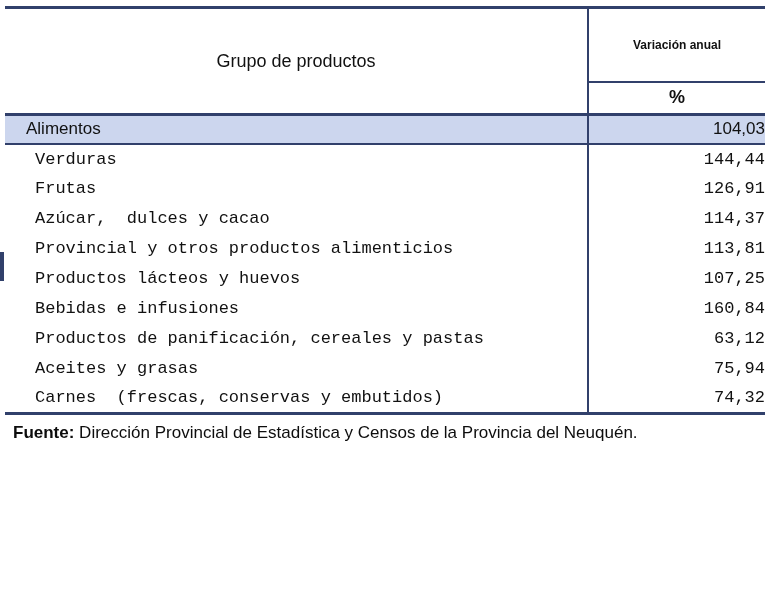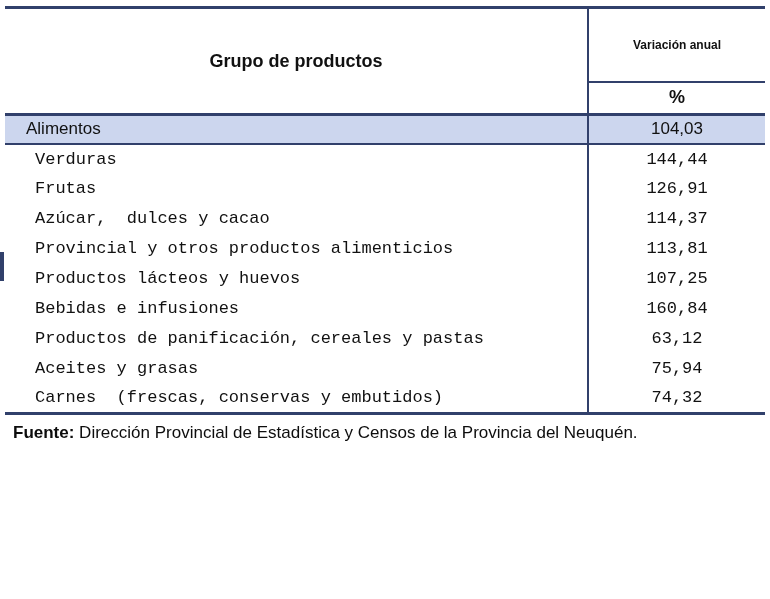--- a/index.html
+++ b/index.html
@@ -42,21 +42,21 @@
 
   th, td {
     padding: 0;
     vertical-align: middle;
     font-weight: normal;
   }
   .divider { border-left: 2px solid #31406B; }
 
   th.group-header {
     text-align: center;
-    font-weight: bold;
+    font-weight: normal;
     font-size: 18px;
   }
   tr.head-row-1 { height: 74px; }
   th.var-header {
     text-align: center;
     font-weight: bold;
     font-size: 12px;
     border-bottom: 2px solid #31406B;
   }
   tr.head-row-2 { height: 33px; }
@@ -74,21 +74,21 @@
     font-weight: bold;
   }
   tr.total-row td.label-cell { padding-left: 21px; }
 
   tr.data-row { height: 30px; font-family: Liberation Mono, monospace; }
   td.label-cell {
     padding-left: 30px;
     white-space: pre-wrap;
     overflow: hidden;
   }
-  td.value-cell { text-align: center; }
+  td.value-cell { text-align: right; }
 
   
   .left-tick {
     position: absolute;
     left: 0;
     top: 252px;
     width: 4px;
     height: 29px;
     background: #31406B;
   }

